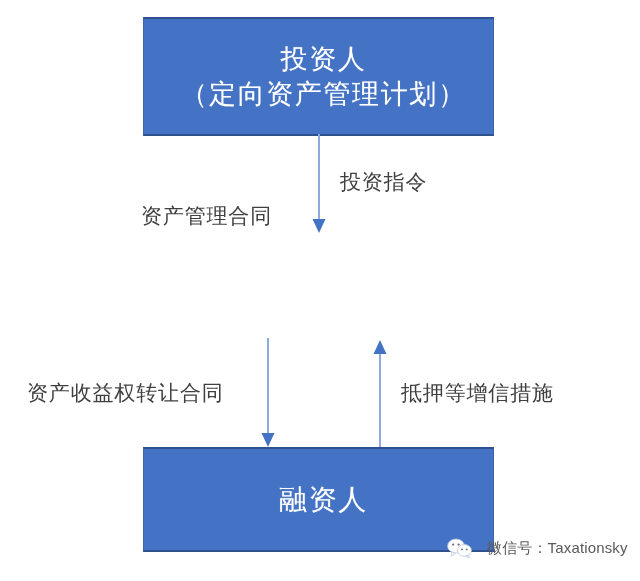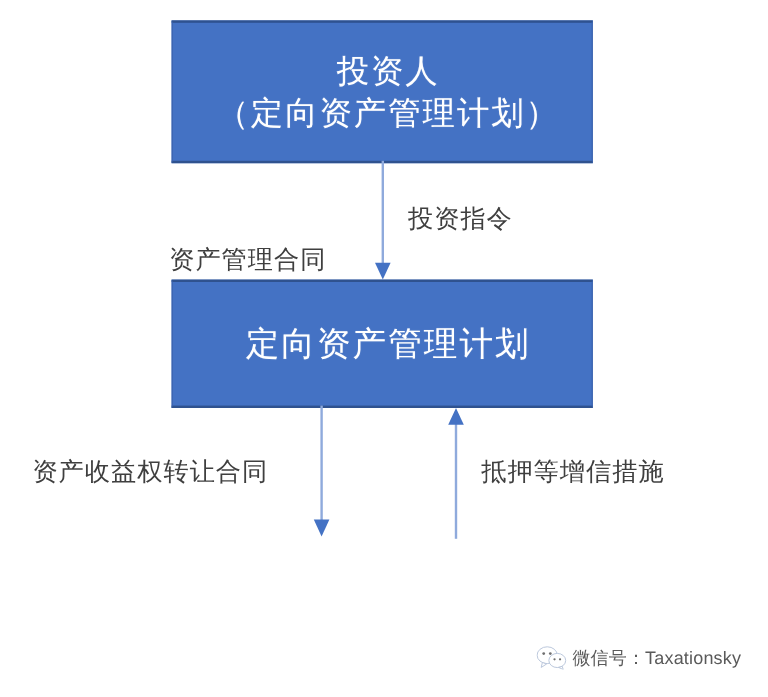--- a/index.html
+++ b/index.html
@@ -124,21 +124,21 @@
     top: 379px;
   }
 
   
   #watermark {
     position: absolute;
     left: 447px;
     top: 538px;
     display: flex;
     align-items: center;
-    gap: 4px;
+    gap: 14px;
     font-size: 15px;
     color: #5a5a5a;
     font-family: "Liberation Sans", sans-serif;
     white-space: nowrap;
   }
   #watermark .wm-text {
     letter-spacing: 0.01em;
   }
   #wechat-icon {
     width: 26px;
@@ -160,42 +160,42 @@
     <svg width="26" height="101" viewBox="0 0 26 101">
       <line x1="13" y1="0" x2="13" y2="89" stroke="#8FAADC" stroke-width="2"></line>
       <polygon points="13,99 6.5,85 19.5,85" fill="#4472C4"></polygon>
     </svg>
   </div>
 
   <div class="edge-label" id="label-mgmt-contract">资产管理合同</div>
 
   <div class="edge-label" id="label-invest-order">投资指令</div>
 
-  <div class="node" id="node-plan">
-    <span class="line1">定向资产管理计划</span>
-  </div>
 
   <div class="connector" id="conn-plan-financier">
     <svg width="26" height="111" viewBox="0 0 26 111">
       <line x1="13" y1="0" x2="13" y2="99" stroke="#8FAADC" stroke-width="2"></line>
       <polygon points="13,109 6.5,95 19.5,95" fill="#4472C4"></polygon>
     </svg>
   </div>
 
   <div class="connector" id="conn-financier-plan">
     <svg width="26" height="111" viewBox="0 0 26 111">
       <line x1="13" y1="12" x2="13" y2="111" stroke="#8FAADC" stroke-width="2"></line>
       <polygon points="13,2 6.5,16 19.5,16" fill="#4472C4"></polygon>
     </svg>
   </div>
 
   <div class="edge-label" id="label-collateral">抵押等增信措施</div>
 
   <div class="edge-label" id="label-income-right">资产收益权转让合同</div>
 
+  <div class="node" id="node-financier">
+    <span class="line1">融资人</span>
+  </div>
 
   <div id="watermark">
     <svg id="wechat-icon" viewBox="0 0 26 20">
       <ellipse cx="9" cy="8" rx="8.4" ry="7" fill="#ffffff" stroke="#b9c6da" stroke-width="0.8"></ellipse>
       <polygon points="5,14 4,18.2 8.4,15.4" fill="#ffffff" stroke="#b9c6da" stroke-width="0.8"></polygon>
       <circle cx="6.1" cy="6.6" r="1.15" fill="#6f6f6f"></circle>
       <circle cx="11.6" cy="6.6" r="1.15" fill="#6f6f6f"></circle>
       <ellipse cx="17.4" cy="12.4" rx="7" ry="5.9" fill="#ffffff" stroke="#b9c6da" stroke-width="0.8"></ellipse>
       <polygon points="21.5,17.2 22.4,20 18.6,18.2" fill="#ffffff" stroke="#b9c6da" stroke-width="0.8"></polygon>
       <circle cx="15.1" cy="11.4" r="0.95" fill="#6f6f6f"></circle>

